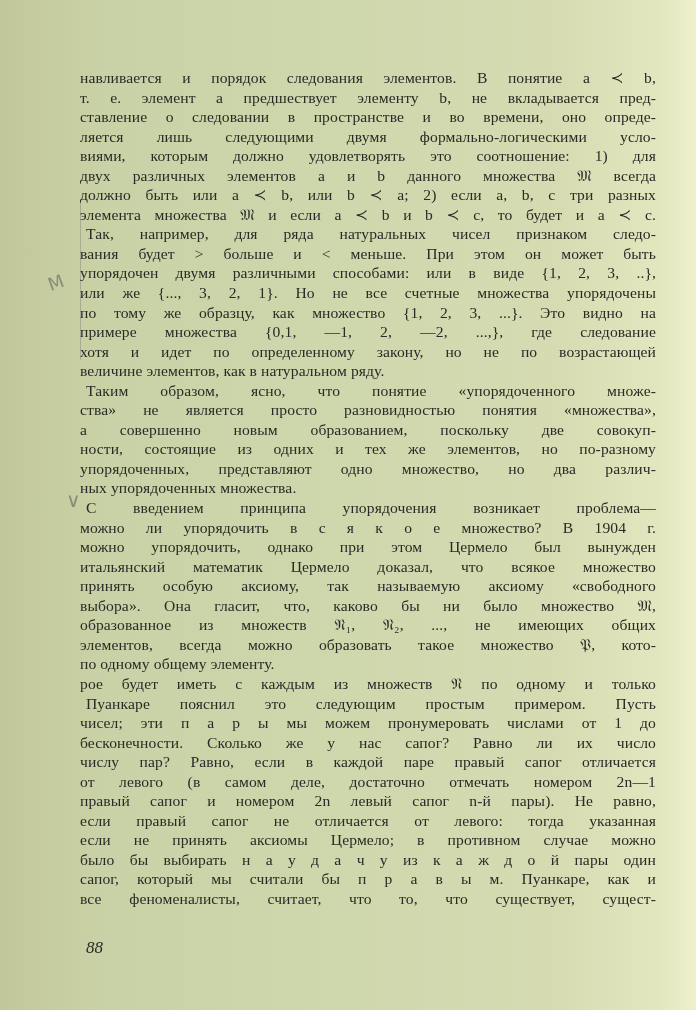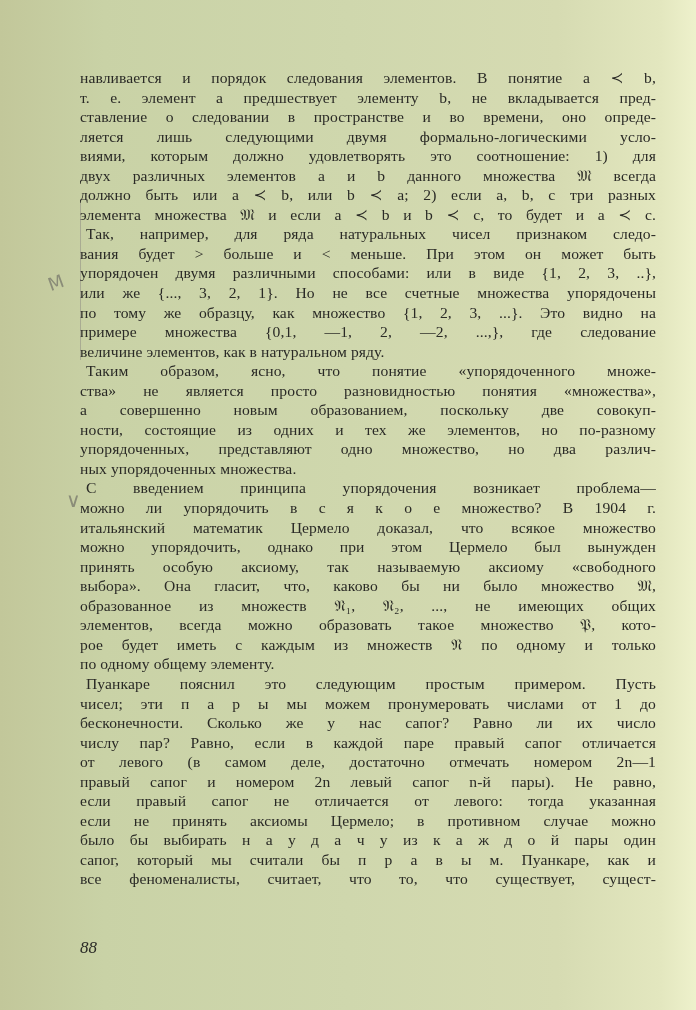--- a/index.html
+++ b/index.html
@@ -31,21 +31,21 @@
       letter-spacing: 0.1px;
     }
     .line.last {
       text-align-last: left;
     }
     .line.indent {
       padding-left: 6px;
     }
     .page-number {
       position: absolute;
-      left: 80px;
+      left: 86px;
       top: 938px;
       font-size: 17px;
       font-style: italic;
       color: #2a2a26;
     }
     .margin-mark {
       position: absolute;
       color: #8a8c78;
       font-family: "DejaVu Sans", sans-serif;
     }
@@ -86,37 +86,38 @@
   <div class="line">виями, которым должно удовлетворять это соотношение: 1) для</div>
   <div class="line">двух различных элементов a и b данного множества 𝔐 всегда</div>
   <div class="line">должно быть или a ≺ b, или b ≺ a; 2) если a, b, c три разных</div>
   <div class="line">элемента множества 𝔐 и если a ≺ b и b ≺ c, то будет и a ≺ c.</div>
   <div class="line indent">Так, например, для ряда натуральных чисел признаком следо-</div>
   <div class="line">вания будет &gt; больше и &lt; меньше. При этом он может быть</div>
   <div class="line">упорядочен двумя различными способами: или в виде {1, 2, 3, ..},</div>
   <div class="line">или же {..., 3, 2, 1}. Но не все счетные множества упорядочены</div>
   <div class="line">по тому же образцу, как множество {1, 2, 3, ...}. Это видно на</div>
   <div class="line">примере множества {0,1, —1, 2, —2, ...,}, где следование</div>
+  <div class="line">хотя и идет по определенному закону, но не по возрастающей</div>
   <div class="line last">величине элементов, как в натуральном ряду.</div>
   <div class="line indent">Таким образом, ясно, что понятие «упорядоченного множе-</div>
   <div class="line">ства» не является просто разновидностью понятия «множества»,</div>
   <div class="line">а совершенно новым образованием, поскольку две совокуп-</div>
   <div class="line">ности, состоящие из одних и тех же элементов, но по-разному</div>
   <div class="line">упорядоченных, представляют одно множество, но два различ-</div>
   <div class="line last">ных упорядоченных множества.</div>
   <div class="line indent">С введением принципа упорядочения возникает проблема—</div>
   <div class="line">можно ли упорядочить в с я к о е множество? В 1904 г.</div>
+  <div class="line">можно упорядочить, однако при этом Цермело был вынужден</div>
   <div class="line">итальянский математик Цермело доказал, что всякое множество</div>
-  <div class="line">можно упорядочить, однако при этом Цермело был вынужден</div>
   <div class="line">принять особую аксиому, так называемую аксиому «свободного</div>
   <div class="line">выбора». Она гласит, что, каково бы ни было множество 𝔐,</div>
   <div class="line">образованное из множеств 𝔑₁, 𝔑₂, ..., не имеющих общих</div>
   <div class="line">элементов, всегда можно образовать такое множество 𝔓, кото-</div>
+  <div class="line last">по одному общему элементу.</div>
   <div class="line">рое будет иметь с каждым из множеств 𝔑 по одному и только</div>
-  <div class="line last">по одному общему элементу.</div>
   <div class="line indent">Пуанкаре пояснил это следующим простым примером. Пусть</div>
   <div class="line">чисел; эти п а р ы мы можем пронумеровать числами от 1 до</div>
   <div class="line">бесконечности. Сколько же у нас сапог? Равно ли их число</div>
   <div class="line">числу пар? Равно, если в каждой паре правый сапог отличается</div>
   <div class="line">от левого (в самом деле, достаточно отмечать номером 2n—1</div>
   <div class="line">правый сапог и номером 2n левый сапог n-й пары). Не равно,</div>
   <div class="line">если правый сапог не отличается от левого: тогда указанная</div>
   <div class="line">если не принять аксиомы Цермело; в противном случае можно</div>
   <div class="line">было бы выбирать н а у д а ч у из к а ж д о й пары один</div>
   <div class="line">сапог, который мы считали бы п р а в ы м. Пуанкаре, как и</div>

